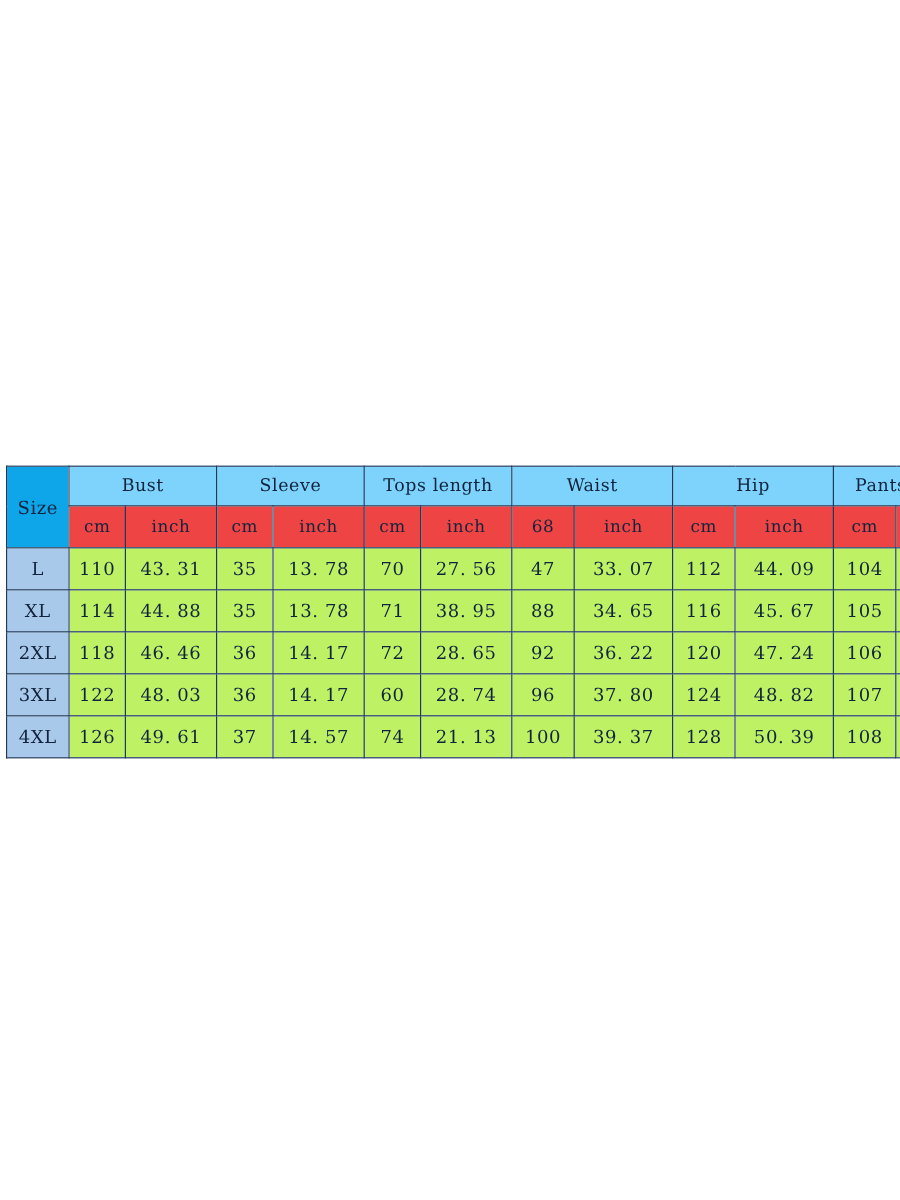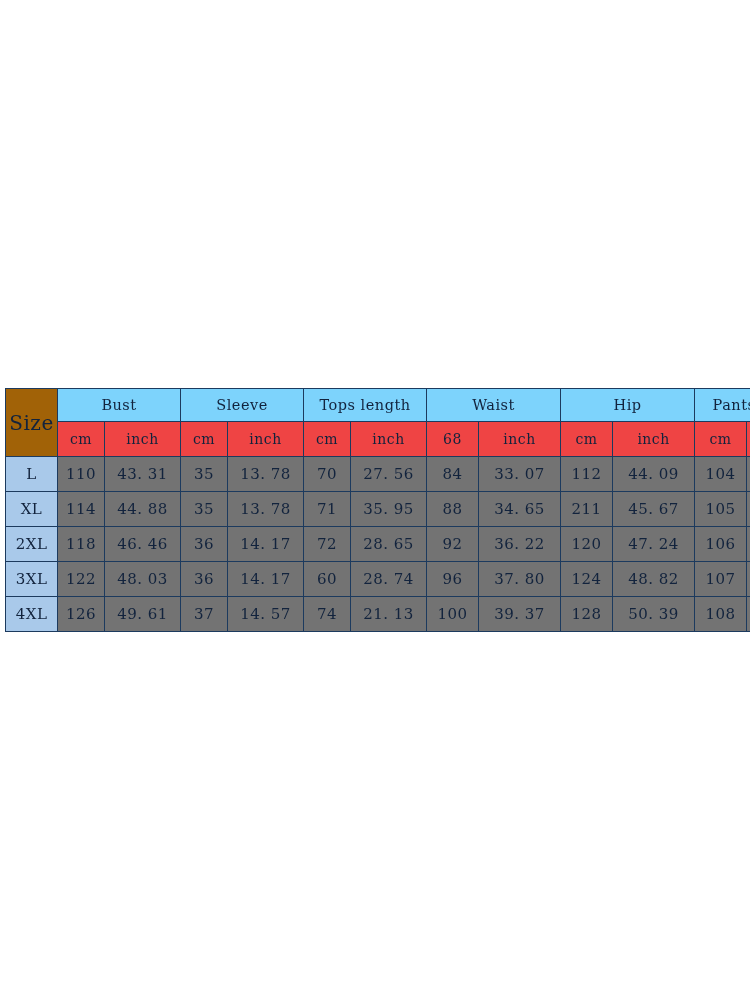--- a/index.html
+++ b/index.html
@@ -44,27 +44,27 @@
     background: #7dd3fc;
     height: 30px;
     font-size: 14.5px;
   }
   td.unit-head {
     background: #ef4444;
     height: 32px;
     font-size: 14px;
   }
   td.size-head {
-    background: #a16207;
-    font-size: 20px;
+    background: #0ea5e9;
+    font-size: 15px;
   }
 
   
   td.body-cell {
-    background: #737373;
+    background: #bef264;
     height: 32px;
     font-size: 15px;
   }
   td.size-cell {
     background: #a9c9ea;
     height: 32px;
     font-size: 15px;
   }
 
   
@@ -119,38 +119,38 @@
           <td class="unit-head">inch</td>
         </tr>
     <tr>
           <td class="size-cell">L</td>
           <td class="body-cell">110</td>
           <td class="body-cell">43. 31</td>
           <td class="body-cell">35</td>
           <td class="body-cell">13. 78</td>
           <td class="body-cell">70</td>
           <td class="body-cell">27. 56</td>
-          <td class="body-cell">84</td>
+          <td class="body-cell">47</td>
           <td class="body-cell">33. 07</td>
           <td class="body-cell">112</td>
           <td class="body-cell">44. 09</td>
           <td class="body-cell">104</td>
           <td class="body-cell">40. 94</td>
         </tr>
         <tr>
           <td class="size-cell">XL</td>
           <td class="body-cell">114</td>
           <td class="body-cell">44. 88</td>
           <td class="body-cell">35</td>
           <td class="body-cell">13. 78</td>
           <td class="body-cell">71</td>
-          <td class="body-cell">35. 95</td>
+          <td class="body-cell">38. 95</td>
           <td class="body-cell">88</td>
           <td class="body-cell">34. 65</td>
-          <td class="body-cell">211</td>
+          <td class="body-cell">116</td>
           <td class="body-cell">45. 67</td>
           <td class="body-cell">105</td>
           <td class="body-cell">41. 34</td>
         </tr>
         <tr>
           <td class="size-cell">2XL</td>
           <td class="body-cell">118</td>
           <td class="body-cell">46. 46</td>
           <td class="body-cell">36</td>
           <td class="body-cell">14. 17</td>

